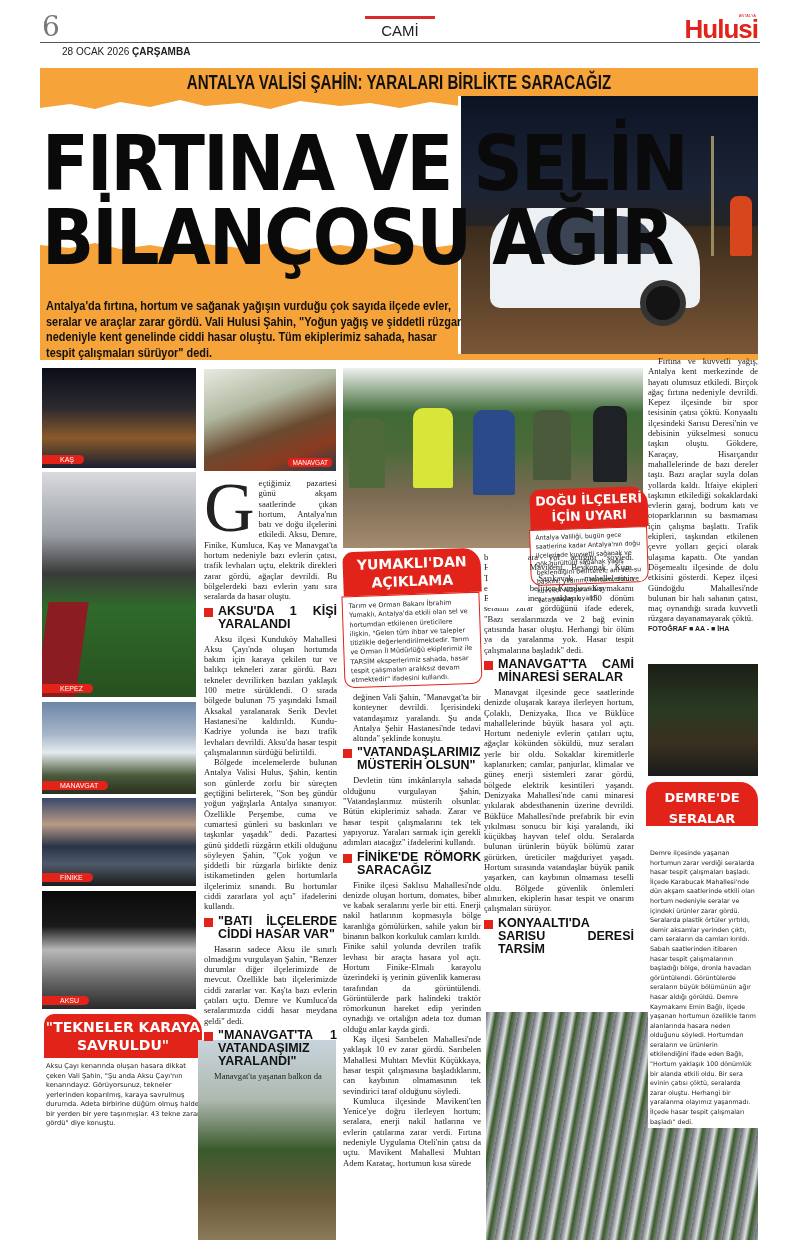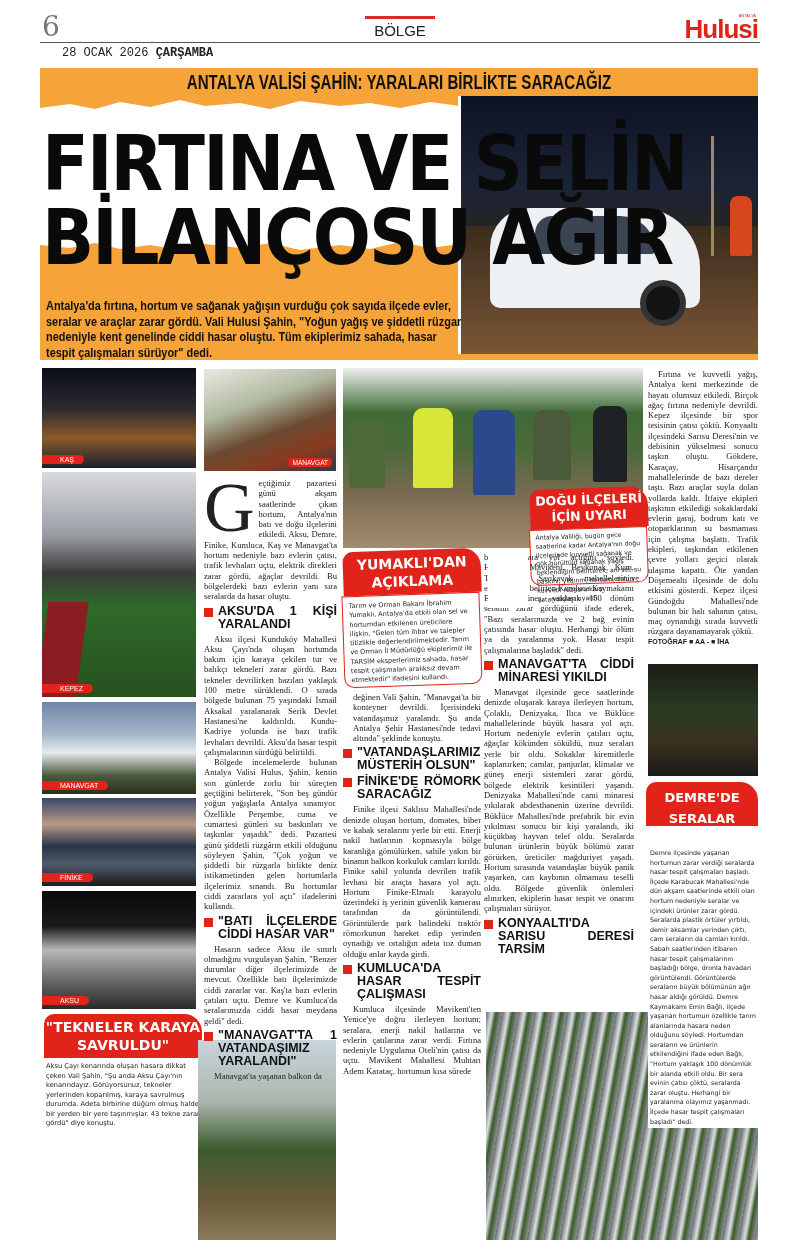--- a/index.html
+++ b/index.html
@@ -8,21 +8,21 @@
 .abs{position:absolute;}
 
 .pg-num{left:42px;top:10px;font-family:"DejaVu Serif",serif;font-size:28px;color:#777;font-weight:300;}
 .section{left:355px;top:16px;width:90px;text-align:center;font-family:"Liberation Sans",sans-serif;font-size:15px;color:#222;}
 .section-bar{left:365px;top:20px;width:70px;height:3px;background:#d92b2b;}
 .section-bar{top:16px;}
 .section{top:22px;}
 .logo{right:42px;top:14px;font-family:"Liberation Sans",sans-serif;font-weight:bold;font-size:26px;color:#e2231a;letter-spacing:-1px;}
 .logo-small{right:44px;top:13px;font-size:4px;color:#e2231a;font-family:"Liberation Sans",sans-serif;}
 .rule{left:40px;top:42px;width:720px;height:1px;background:#555;}
-.date{left:42px;top:46px;font-family:Liberation Mono, monospace;font-size:12px;color:#222;padding-left:20px;}
+.date{left:42px;top:46px;font-family:Liberation Sans, sans-serif;font-size:10px;color:#222;padding-left:20px;}
 .date b{font-weight:bold;}
 
 .hero{left:40px;top:68px;width:718px;height:292px;background:#f6a43a;overflow:hidden;}
 .kicker{left:0;top:2px;width:718px;text-align:center;font-family:"Liberation Sans",sans-serif;font-weight:bold;font-size:21px;color:#111;transform:scaleX(.72);letter-spacing:0;}
 .hero-photo{left:418px;top:28px;width:300px;height:258px;background:linear-gradient(180deg,#0c1424 0%,#1b2336 35%,#2a2418 60%,#5a3f24 100%);border-left:3px solid #fff;}
 .car{left:450px;top:140px;width:210px;height:100px;background:#eef1f3;border-radius:40px 60px 10px 10px;}
 .car-win{left:495px;top:148px;width:120px;height:38px;background:#3a4452;border-radius:20px 40px 4px 4px;}
 .wheel{width:46px;height:46px;border-radius:50%;background:#141414;border:6px solid #333;}
 .worker{left:690px;top:128px;width:22px;height:60px;background:#d8461e;border-radius:8px 8px 2px 2px;}
 .hl1,.hl2{left:2px;font-family:"DejaVu Sans",sans-serif;font-weight:bold;color:#0a0a0a;font-size:76px;line-height:76px;transform-origin:left top;transform:scaleX(.9);letter-spacing:-2px;white-space:nowrap;}
@@ -42,21 +42,21 @@
 
 .rbox-h{background:#e2231a;color:#fff;font-family:"DejaVu Sans",sans-serif;font-weight:bold;text-align:center;border-radius:10px 18px 0 0;}
 .rbox-b{background:#fff;border:1.5px solid #e2231a;font-family:"DejaVu Sans",sans-serif;font-size:7px;line-height:10px;color:#222;padding:5px 6px;border-radius:0 0 10px 10px;}
 .photo-credit{font-family:"Liberation Sans",sans-serif;font-size:7px;font-weight:bold;}
 </style>
 </head>
 <body>
 
 <div class="abs pg-num">6</div>
 <div class="abs section-bar"></div>
-<div class="abs section">BÖLGE</div>
+<div class="abs section">CAMİ</div>
 <div class="abs logo-small">ANTALYA</div>
 <div class="abs logo">Hulusi</div>
 <div class="abs rule"></div>
 <div class="abs date"><span>28 OCAK 2026</span> <b>ÇARŞAMBA</b></div>
 
 <div class="abs hero">
   <div class="abs kicker">ANTALYA VALİSİ ŞAHİN: YARALARI BİRLİKTE SARACAĞIZ</div>
   <svg class="abs" style="left:0;top:26px" width="420" height="26">
     <path d="M0,26 L0,14 L30,10 L55,15 L80,8 L110,13 L140,6 L165,12 L200,9 L230,15 L260,7 L300,12 L330,9 L360,14 L390,8 L420,12 L420,26 Z" fill="#fff"></path>
   </svg>
@@ -121,39 +121,40 @@
   <div class="sub">"MANAVGAT'TA 1 VATANDAŞIMIZ YARALANDI"</div>
   <p>Manavgat'ta yaşanan balkon da</p>
 </div>
 
 <div class="abs rbox-h" style="left:343px;top:550px;width:138px;height:44px;font-size:14px;line-height:18px;padding-top:4px;transform:rotate(-2deg);">YUMAKLI'DAN AÇIKLAMA</div>
 <div class="abs rbox-b" style="left:343px;top:594px;width:138px;height:92px;transform:rotate(-2deg);font-size:6.5px;line-height:9.3px;">Tarım ve Orman Bakanı İbrahim Yumaklı, Antalya'da etkili olan sel ve hortumdan etkilenen üreticilere ilişkin, "Gelen tüm ihbar ve talepler titizlikle değerlendirilmektedir. Tarım ve Orman İl Müdürlüğü ekiplerimiz ile TARSİM eksperlerimiz sahada, hasar tespit çalışmaları aralıksız devam etmektedir" ifadesini kullandı.</div>
 
 <div class="abs col" style="left:343px;top:692px;width:138px;">
   <p class="noind" style="padding-left:10px;">değinen Vali Şahin, "Manavgat'ta bir konteyner devrildi. İçerisindeki vatandaşımız yaralandı. Şu anda Antalya Şehir Hastanesi'nde tedavi altında" şeklinde konuştu.</p>
   <div class="sub">"VATANDAŞLARIMIZ MÜSTERİH OLSUN"</div>
+  <p>Devletin tüm imkânlarıyla sahada olduğunu vurgulayan Şahin, "Vatandaşlarımız müsterih olsunlar. Bütün ekiplerimiz sahada. Zarar ve hasar tespit çalışmalarını tek tek yapıyoruz. Yaraları sarmak için gerekli adımları atacağız" ifadelerini kullandı.</p>
   <div class="sub">FİNİKE'DE RÖMORK SARACAĞIZ</div>
   <p>Finike ilçesi Saklısu Mahallesi'nde denizde oluşan hortum, domates, biber ve kabak seralarını yerle bir etti. Enerji nakil hatlarının kopmasıyla bölge karanlığa gömülürken, sahile yakın bir binanın balkon korkuluk camları kırıldı. Finike sahil yolunda devrilen trafik levhası bir araçta hasara yol açtı. Hortum Finike-Elmalı karayolu üzerindeki iş yerinin güvenlik kamerası tarafından da görüntülendi. Görüntülerde park halindeki traktör römorkunun hareket edip yerinden oynadığı ve ortalığın adeta toz duman olduğu anlar kayda girdi.</p>
-  <div class="sub">KUMLUCA'DA HASAR TESPİT ÇALIŞMASI</div>
+  <p>Kaş ilçesi Sarıbelen Mahallesi'nde yaklaşık 10 ev zarar gördü. Sarıbelen Mahallesi Muhtarı Mevlüt Küçükkaya, hasar tespit çalışmasına başladıklarını, can kaybının olmamasının tek sevindirici taraf olduğunu söyledi.</p>
   <p>Kumluca ilçesinde Mavikent'ten Yenice'ye doğru ilerleyen hortum; seralara, enerji nakil hatlarına ve evlerin çatılarına zarar verdi. Fırtına nedeniyle Uygulama Oteli'nin çatısı da uçtu. Mavikent Mahallesi Muhtarı Adem Karataç, hortumun kısa sürede</p>
 </div>
 
 <div class="abs rbox-h" style="left:530px;top:488px;width:118px;height:40px;font-size:12.5px;line-height:16px;padding-top:4px;transform:rotate(-2deg);">DOĞU İLÇELERİ İÇİN UYARI</div>
 <div class="abs rbox-b" style="left:530px;top:528px;width:118px;height:56px;transform:rotate(-2deg);font-size:6.2px;line-height:8.8px;padding:3px 5px;">Antalya Valiliği, bugün gece saatlerine kadar Antalya'nın doğu ilçelerinde kuvvetli sağanak ve gök gürültülü sağanak yağış beklendiğini belirterek, ani sel, su baskını, yıldırım, hortum, dolu ve kuvvetli rüzgara karşı vatandaşları uyardı.</div>
 
 <div class="abs col" style="left:484px;top:552px;width:150px;">
   <p class="noind" style="text-indent:0;">büyük hasara yol açtığını söyledi. Hortumdan Mavikent, Beykonak, Kum, Toptaş ve Sarıkavak mahallelerinin etkilendiğini belirten Kumluca Kaymakamı Bahadır Güneş, yaklaşık 150 dönüm seranın zarar gördüğünü ifade ederek, "Bazı seralarımızda ve 2 bağ evinin çatısında hasar oluştu. Herhangi bir ölüm ya da yaralanma yok. Hasar tespit çalışmalarına başladık" dedi.</p>
-  <div class="sub">MANAVGAT'TA CİDDİ MİNARESİ YIKILDI</div>
+  <div class="sub">MANAVGAT'TA CAMİ MİNARESİ SERALAR</div>
   <p>Manavgat ilçesinde gece saatlerinde denizde oluşarak karaya ilerleyen hortum, Çolaklı, Denizyaka, Ilıca ve Bükİüce mahallelerinde büyük hasara yol açtı. Hortum nedeniyle evlerin çatıları uçtu, ağaçlar kökünden söküldü, muz seraları yerle bir oldu. Sokaklar kiremitlerle kaplanırken; camlar, panjurlar, klimalar ve güneş enerji sistemleri zarar gördü, bölgede elektrik kesintileri yaşandı. Denizyaka Mahallesi'nde cami minaresi yıkılarak abdesthanenin üzerine devrildi. Bükİüce Mahallesi'nde prefabrik bir evin yıkılması sonucu bir kişi yaralandı, iki küçükbaş hayvan telef oldu. Seralarda bulunan ürünlerin büyük bölümü zarar görürken, üreticiler mağduriyet yaşadı. Hortum sırasında vatandaşlar büyük panik yaşarken, can kaybının olmaması teselli oldu. Bölgede güvenlik önlemleri alınırken, ekiplerin hasar tespit ve onarım çalışmaları sürüyor.</p>
   <div class="sub">KONYAALTI'DA SARISU DERESİ TARSİM</div>
 </div>
 <div class="abs" style="left:488px;top:548px;width:40px;height:60px;background:#fff;"></div>
 
 <div class="abs" style="left:486px;top:1012px;width:272px;height:228px;background:repeating-linear-gradient(100deg,#6a6e72 0px,#dcdfe2 6px,#3a5a2a 10px,#8a8e92 16px);"></div>
 
-<div class="abs col" style="left:648px;top:369px;width:110px;">
+<div class="abs col" style="left:648px;top:356px;width:110px;">
   <p>Fırtına ve kuvvetli yağış, Antalya kent merkezinde de hayatı olumsuz etkiledi. Birçok ağaç fırtına nedeniyle devrildi. Kepez ilçesinde bir spor tesisinin çatısı çöktü. Konyaaltı ilçesindeki Sarısu Deresi'nin ve debisinin yükselmesi sonucu taşkın oluştu. Gökdere, Karaçay, Hisarçandır mahallelerinde de bazı dereler taştı. Bazı araçlar suyla dolan yollarda kaldı. İtfaiye ekipleri taşkının etkilediği sokaklardaki evlerin garaj, bodrum katı ve otoparklarının su basmaması için çalışma başlattı. Trafik ekipleri, taşkından etkilenen çevre yolları geçici olarak ulaşıma kapattı. Öte yandan Döşemealtı ilçesinde de dolu etkisini gösterdi. Kepez ilçesi Gündoğdu Mahallesi'nde bulunan bir halı sahanın çatısı, maç oynandığı sırada kuvvetli rüzgara dayanamayarak çöktü.</p>
   <div class="photo-credit">FOTOĞRAF ■ AA - ■ İHA</div>
 </div>
 
 <div class="abs" style="left:648px;top:664px;width:110px;height:112px;background:linear-gradient(180deg,#1a1e16 0%,#2a3a22 40%,#3a3020 70%,#1a1a1a 100%);"></div>
 <div class="abs rbox-h" style="left:646px;top:782px;width:112px;height:44px;font-size:13px;line-height:21px;padding-top:5px;border-radius:10px 18px 0 0;">DEMRE'DE SERALAR PARÇALANDI</div>
 <div class="abs" style="left:648px;top:846px;width:110px;font-family:'DejaVu Sans',sans-serif;font-size:6.3px;line-height:9.6px;color:#222;background:#fff;padding:2px 2px;">Demre ilçesinde yaşanan hortumun zarar verdiği seralarda hasar tespit çalışmaları başladı. İlçede Karabucak Mahallesi'nde dün akşam saatlerinde etkili olan hortum nedeniyle seralar ve içindeki ürünler zarar gördü. Seralarda plastik örtüler yırtıldı, demir aksamlar yerinden çıktı, cam seraların da camları kırıldı. Sabah saatlerinden itibaren hasar tespit çalışmalarının başladığı bölge, dronla havadan görüntülendi. Görüntülerde seraların büyük bölümünün ağır hasar aldığı görüldü. Demre Kaymakamı Emin Bağlı, ilçede yaşanan hortumun özellikle tarım alanlarında hasara neden olduğunu söyledi. Hortumdan seraların ve ürünlerin etkilendiğini ifade eden Bağlı, "Hortum yaklaşık 100 dönümlük bir alanda etkili oldu. Bir sera evinin çatısı çöktü, seralarda zarar oluştu. Herhangi bir yaralanma olayımız yaşanmadı. İlçede hasar tespit çalışmaları başladı" dedi.</div>
 
 </body></html>

